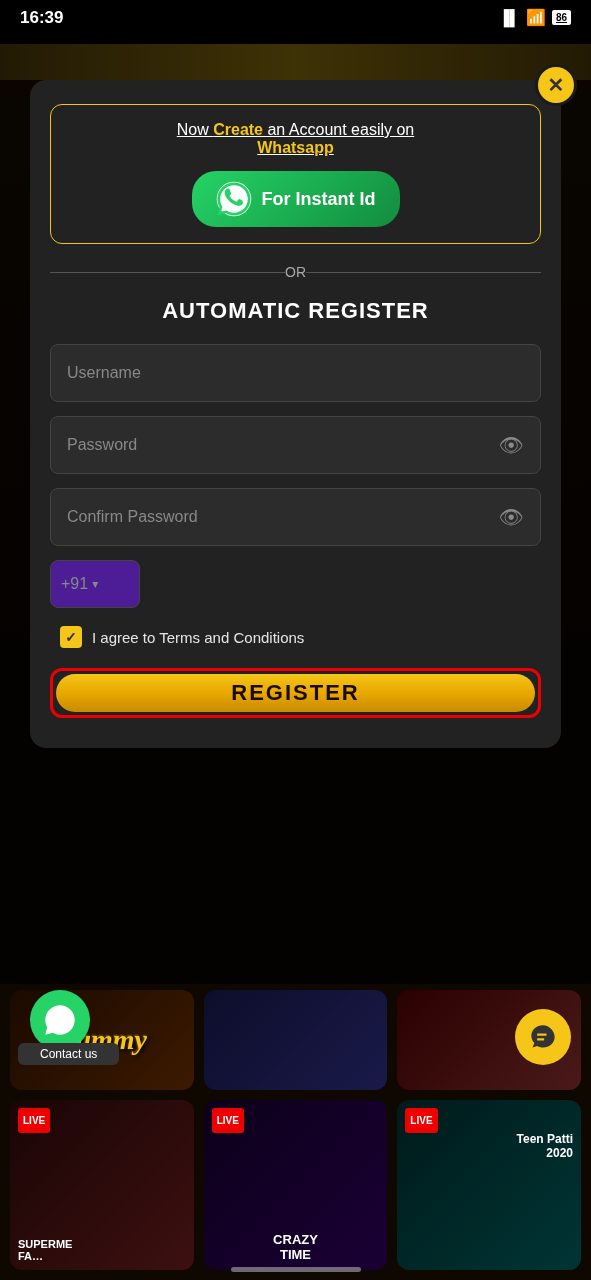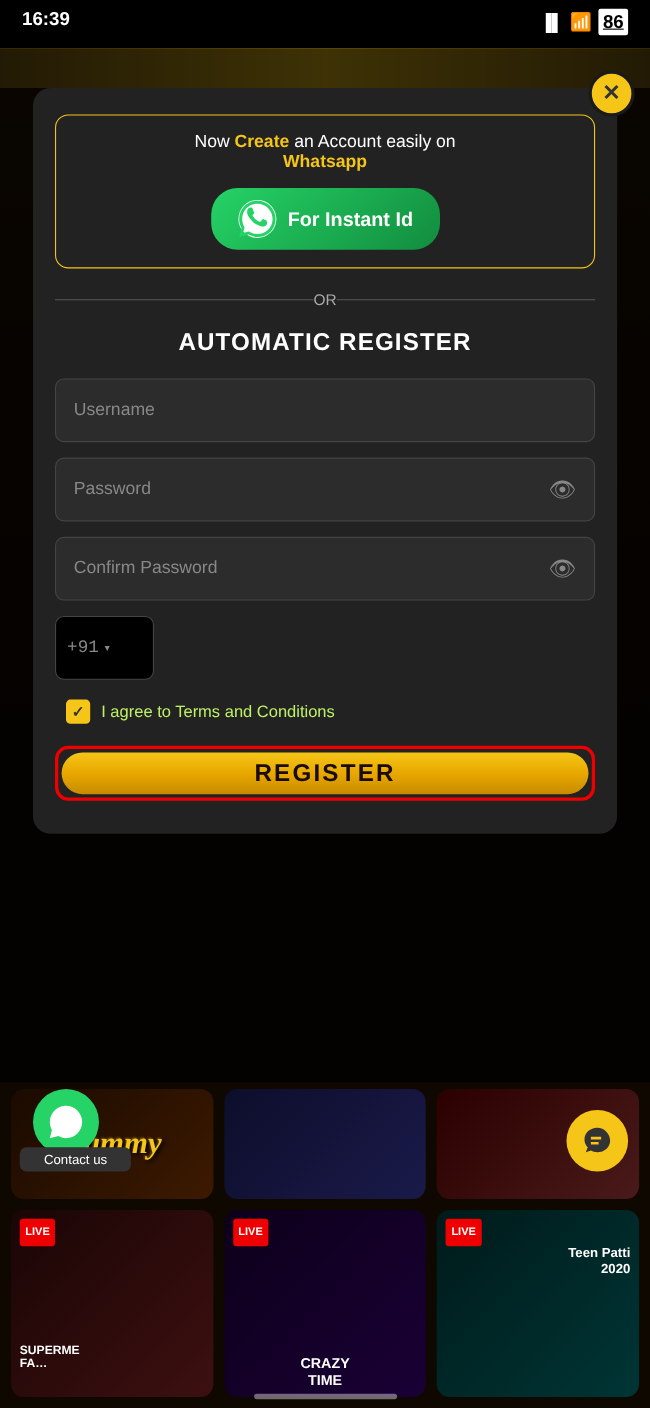--- a/index.html
+++ b/index.html
@@ -29,21 +29,21 @@
     .status-bar-right {
       display: flex;
       align-items: center;
       gap: 6px;
       font-size: 15px;
     }
     .battery-icon {
       background: #fff;
       border-radius: 2px;
       padding: 2px 4px;
-      font-size: 17px;
+      font-size: 10px;
       font-weight: 700;
       color: #000;
       text-decoration: underline;
     }
 
     
     .bg-area {
       position: absolute;
       top: 44px;
       left: 0;
@@ -190,20 +190,21 @@
       border: 1.5px solid #f5c518;
       border-radius: 12px;
       padding: 16px 12px;
       text-align: center;
       margin-bottom: 20px;
     }
     .whatsapp-card-text {
       color: #fff;
       font-size: 16px;
       margin-bottom: 10px;
+      text-decoration: underline;
     }
     .whatsapp-highlight {
       color: #f5c518;
       font-weight: 700;
     }
     .whatsapp-name {
       color: #f5c518;
       font-weight: 700;
     }
     .whatsapp-btn {
@@ -284,31 +285,30 @@
       cursor: pointer;
     }
 
     
     .phone-row {
       display: flex;
       gap: 10px;
       margin-bottom: 18px;
     }
     .country-select {
-      background: #000000;
+      background: #4c1d95;
       border: 1px solid #444;
       border-radius: 8px;
       padding: 0 10px;
-      height: 58px;
+      height: 48px;
       display: flex;
       align-items: center;
       gap: 4px;
       cursor: pointer;
       min-width: 90px;
-      font-family: Liberation Mono, monospace;
     }
     .country-code {
       color: #888;
       font-size: 16px;
     }
     .chevron {
       color: #888;
       font-size: 12px;
     }
     .phone-input {
@@ -352,21 +352,21 @@
       justify-content: center;
       flex-shrink: 0;
       cursor: pointer;
     }
     .checkbox-check {
       color: #333;
       font-size: 14px;
       font-weight: 900;
     }
     .checkbox-label {
-      color: #bef264;
+      color: #e5e5e5;
       font-size: 15px;
     }
 
     
     .register-btn-wrapper {
       border: 3px solid #e00;
       border-radius: 12px;
       padding: 3px;
     }
     .register-btn {
@@ -473,21 +473,21 @@
   <div class="game-row">
     <div class="game-thumb game-thumb-rummy">
       <span class="rummy-text">Rummy</span>
     </div>
     <div class="game-thumb game-thumb-dark"></div>
     <div class="game-thumb game-thumb-red"></div>
   </div>
   <div class="game-row2">
     <div class="game-thumb2 gt-lady">
       <span class="live-badge">LIVE</span>
-      <span style="color:#fff;font-size:11px;font-weight:700;position:absolute;bottom:24px;left:8px;">SUPERME<br>FA…</span>
+      <span style="color:#fff;font-size:11px;font-weight:700;position:absolute;bottom:8px;left:8px;">SUPERME<br>FA…</span>
     </div>
     <div class="game-thumb2 gt-crazy">
       <span class="live-badge">LIVE</span>
       <span style="color:#fff;font-size:13px;font-weight:700;text-align:center;">CRAZY<br>TIME</span>
     </div>
     <div class="game-thumb2 gt-teen">
       <span class="live-badge">LIVE</span>
       <span style="color:#fff;font-size:12px;font-weight:700;position:absolute;top:32px;right:8px;text-align:right;">Teen Patti<br>2020</span>
     </div>
   </div>

